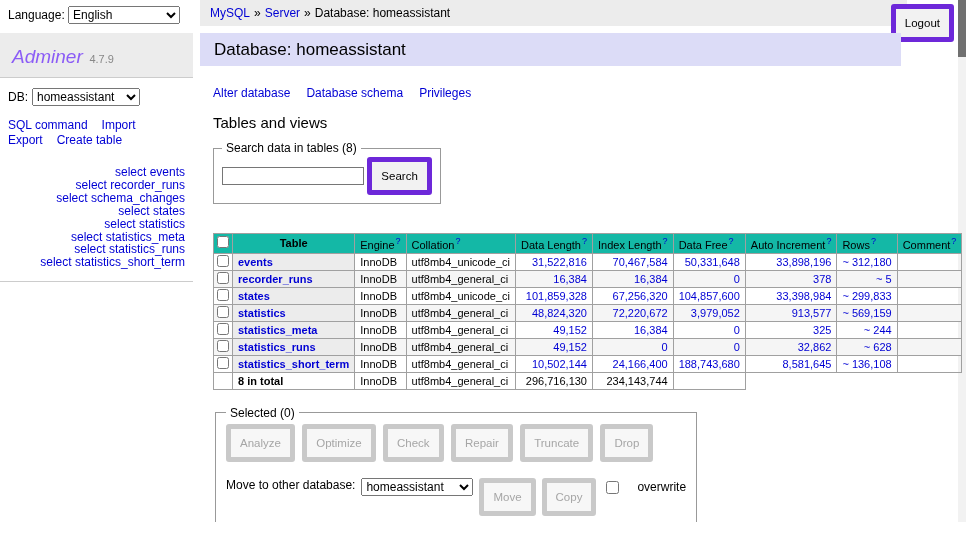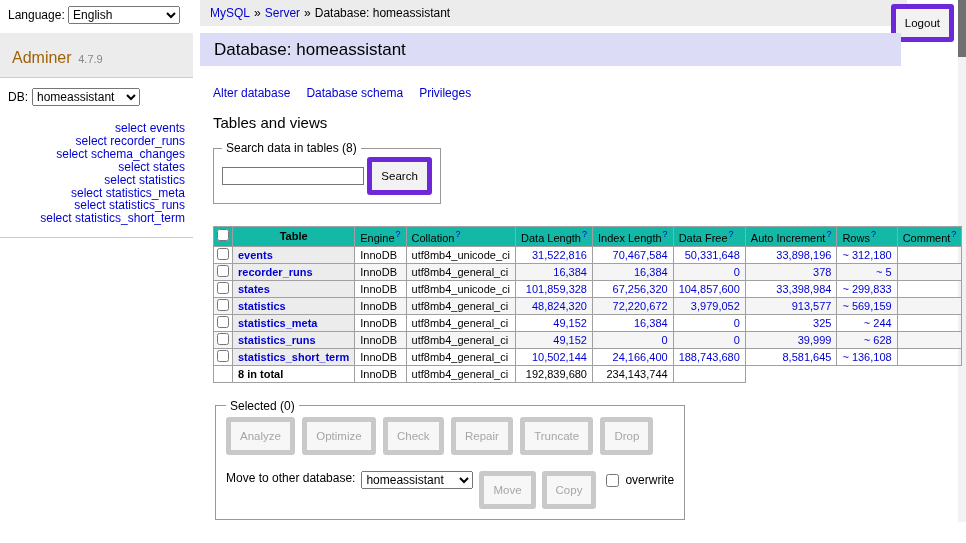--- a/index.html
+++ b/index.html
@@ -19,39 +19,39 @@
     background: #ececec; line-height: 26px; padding-left: 10px; white-space: nowrap;
   }
   #breadcrumb .sep { color: #000; margin: 0 4px; }
   #logout-form { position: absolute; top: 4px; right: 12px; }
   .scrollbar { position: absolute; top: 0; right: 0; width: 8px; height: 543px; background: #f2f2f2; }
   .scrollbar .thumb { position: absolute; top: 0; left: 0; width: 8px; height: 57px; background: #707070; }
 
   
   #menu { position: absolute; top: 33px; left: 0; width: 193px; }
   #menu h1 { margin: 0; padding: 8px 12px; background: #ececec; border-bottom: 1px solid #ccc; font-weight: normal; }
-  #menu h1 .app { color: #a16207; font-size: 16px; }
+  #menu h1 .app { font-style: italic; color: #8b5cf6; font-size: 19px; }
   #menu h1 .ver { color: #888; font-size: 11px; }
   .db-row { padding: 10px 8px 8px; margin: 0; }
   .db-row select { width: 108px; font-size: 12px; margin-left: 4px; }
   .nav-links { padding: 4px 8px 10px; margin: 0; line-height: 15px; width: 170px; }
   .nav-links a { margin-right: 14px; }
   .tables-list { padding: 8px 8px 12px; margin: 0; border-bottom: 1px solid #ccc; text-align: right; }
   .tables-list a { display: block; line-height: 12.9px; }
 
   
   #content { position: absolute; top: 33px; left: 200px; width: 701px; }
   #content h2 { margin: 0; height: 33px; line-height: 33px; background: #dcdcf7; font-size: 17px; font-weight: normal; padding-left: 14px; }
   .inner { padding-left: 13px; }
   .actions { margin: 20px 0 0; }
   .actions a { margin-right: 16px; }
   h3 { font-size: 15px; font-weight: normal; margin: 14px 0 0; }
   fieldset { border: 1px solid #999; }
   legend { padding: 0 4px; font-size: 12px; }
-  .search-fs { display: inline-block; margin: 10px 0 9px; padding: 2px 8px 8px; }
+  .search-fs { display: inline-block; margin: 10px 0 16px; padding: 2px 8px 8px; }
   .search-input { width: 142px; height: 18px; border: 1px solid #767676; font-size: 12px; padding: 1px 3px; vertical-align: middle; }
   .btn {
     font-family: inherit; font-size: 11.5px; padding: 8px 9px;
     background: #f2f2f2; border: 5px solid #6d28d9; border-radius: 3px; color: #000; vertical-align: middle;
   }
   .btn:disabled { color: #a6a6a6; border-color: #c9c9c9; background: #f7f7f7; }
 
   table.tbl { border-collapse: collapse; margin-top: 13px; font-size: 11px; }
   .tbl th, .tbl td { border: 1px solid #a0a0a0; padding: 2px 5px; white-space: nowrap; text-align: left; }
   .tbl thead td, .tbl thead th { background: #14b8a6; }
@@ -63,21 +63,21 @@
   .tbl .chk { text-align: center; padding: 1px 3px; }
   .tbl input[type=checkbox] { margin: 0; width: 12px; height: 12px; }
   .help { font-size: 9px; vertical-align: super; margin-left: 1px; color: #0000d4; }
   .tbl tfoot td { background: #fff; }
   .total { font-weight: bold; }
 
   .selected-fs { display: inline-block; margin-top: 16px; padding: 4px 10px 10px; }
   .btnrow .btn { margin-right: 4px; }
   .moverow { margin-top: 16px; display: flex; align-items: flex-start; gap: 6px; }
   .moverow select { width: 112px; font-size: 12px; }
-  .moverow label { display: flex; align-items: center; gap: 3px; }
+  .moverow label { display: flex; align-items: center; gap: 15px; }
   .create-links { margin: 18px 0 0; }
   .create-links a, .routine-links a { margin-right: 18px; }
   .routine-links { margin: 10px 0 0; }
 </style>
 </head>
 <body>
 
 <div class="page">
 
   <div id="lang">
@@ -99,20 +99,24 @@
     <div class="thumb"></div>
   </div>
 
   <div id="menu">
     <h1>
       <a href="#" class="app">Adminer</a>
       <span class="ver">4.7.9</span>
     </h1>
     <p class="db-row">
       <span>DB:</span><select><option>homeassistant</option></select>
+    </p>
+    <p class="nav-links">
+      <a href="#">SQL command</a><a href="#">Import</a><br>
+      <a href="#">Export</a><a href="#">Create table</a>
     </p>
     <p class="tables-list">
       <a href="#">select events</a>
       <a href="#">select recorder_runs</a>
       <a href="#">select schema_changes</a>
       <a href="#">select states</a>
       <a href="#">select statistics</a>
       <a href="#">select statistics_meta</a>
       <a href="#">select statistics_runs</a>
       <a href="#">select statistics_short_term</a>
@@ -211,21 +215,21 @@
             <td></td>
           </tr>
           <tr>
             <td class="chk"><input type="checkbox" style=""></td>
             <th><a href="#">statistics_runs</a></th>
             <td>InnoDB</td>
             <td>utf8mb4_general_ci</td>
             <td class="num"><a href="#">49,152</a></td>
             <td class="num"><a href="#">0</a></td>
             <td class="num"><a href="#">0</a></td>
-            <td class="num"><a href="#">39,999</a></td>
+            <td class="num"><a href="#">32,862</a></td>
             <td class="num"><a href="#">~ 628</a></td>
             <td></td>
           </tr>
           <tr>
             <td class="chk"><input type="checkbox" style=""></td>
             <th><a href="#">statistics_short_term</a></th>
             <td>InnoDB</td>
             <td>utf8mb4_general_ci</td>
             <td class="num"><a href="#">10,502,144</a></td>
             <td class="num"><a href="#">24,166,400</a></td>
@@ -234,21 +238,21 @@
             <td class="num"><a href="#">~ 136,108</a></td>
             <td></td>
           </tr>
         </tbody>
         <tfoot>
           <tr>
             <td class="chk"></td>
             <td class="total">8 in total</td>
             <td>InnoDB</td>
             <td>utf8mb4_general_ci</td>
-            <td class="num">192,839,680</td>
+            <td class="num">296,716,130</td>
             <td class="num">234,143,744</td>
             <td></td>
           </tr>
         </tfoot>
       </table>
 
       <fieldset class="selected-fs">
         <legend>Selected (0)</legend>
         <div class="btnrow">
           <button class="btn" disabled="">Analyze</button>

